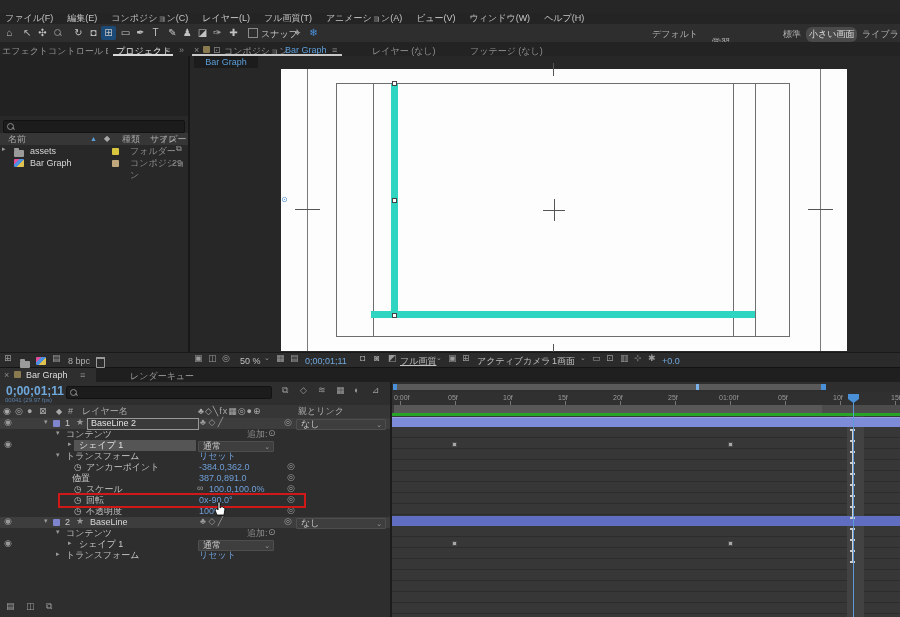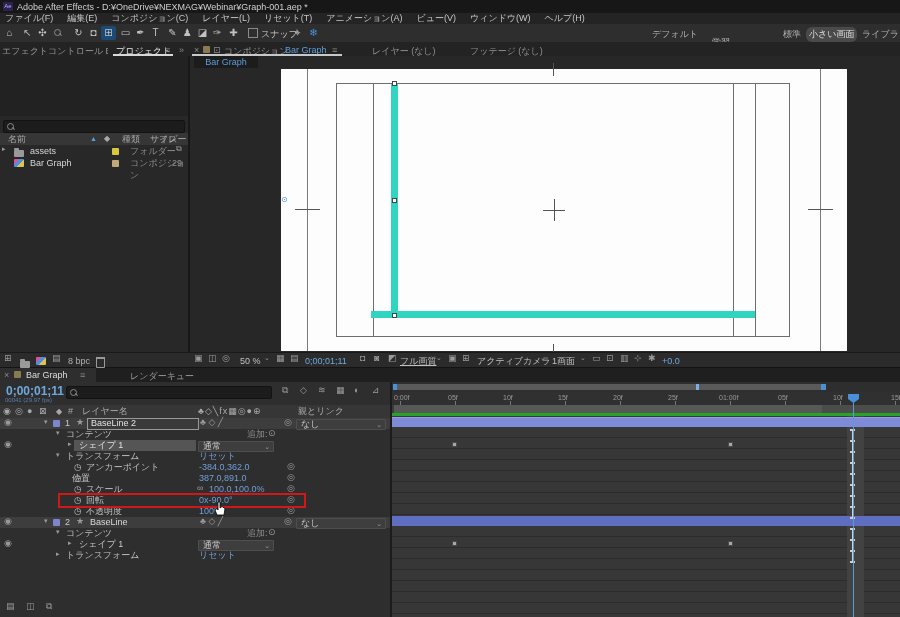--- a/index.html
+++ b/index.html
@@ -37,31 +37,27 @@
          background:linear-gradient(to right,transparent 1.5px,#cfcfcf 1.5px,#cfcfcf 3.5px,transparent 3.5px);}
   .kf{position:absolute;width:5px;height:5px;background:#a8a8a8;border:1px solid #4a4a4a;box-sizing:border-box;}
   .tick{position:absolute;width:1px;background:#777;}
   .trash{display:inline-block;width:7px;height:8px;border:1px solid #999;border-top:2px solid #999;border-radius:0 0 1px 1px;}
 </style>
 </head>
 <body>
 
 <div id="app">
 
-  <div class="abs titlebar">
-    <span class="abs" style="left:3px;top:2px;width:10px;height:9px;background:#2d2250;color:#b9aaff;font-size:6px;text-align:center;line-height:9px;border-radius:1px;">Ae</span>
-    <span class="abs" style="left:17px;top:2px;color:#cfcfcf;">Adobe After Effects - D:¥OneDrive¥NEXMAG¥Webinar¥Graph-001.aep *</span>
-  </div>
 
   <div class="abs menubar">
     <span>ファイル(F)</span>
     <span>編集(E)</span>
     <span>コンポジション(C)</span>
     <span>レイヤー(L)</span>
-    <span>リセット(T)</span>
+    <span>フル画質(T)</span>
     <span>アニメーション(A)</span>
     <span>ビュー(V)</span>
     <span>ウィンドウ(W)</span>
     <span>ヘルプ(H)</span>
   </div>
 
   <div class="abs toolbar">
     <span class="tool" style="left:2px">⌂</span>
     <span class="tool" style="left:20px">↖</span>
     <span class="tool" style="left:35px">✣</span>

